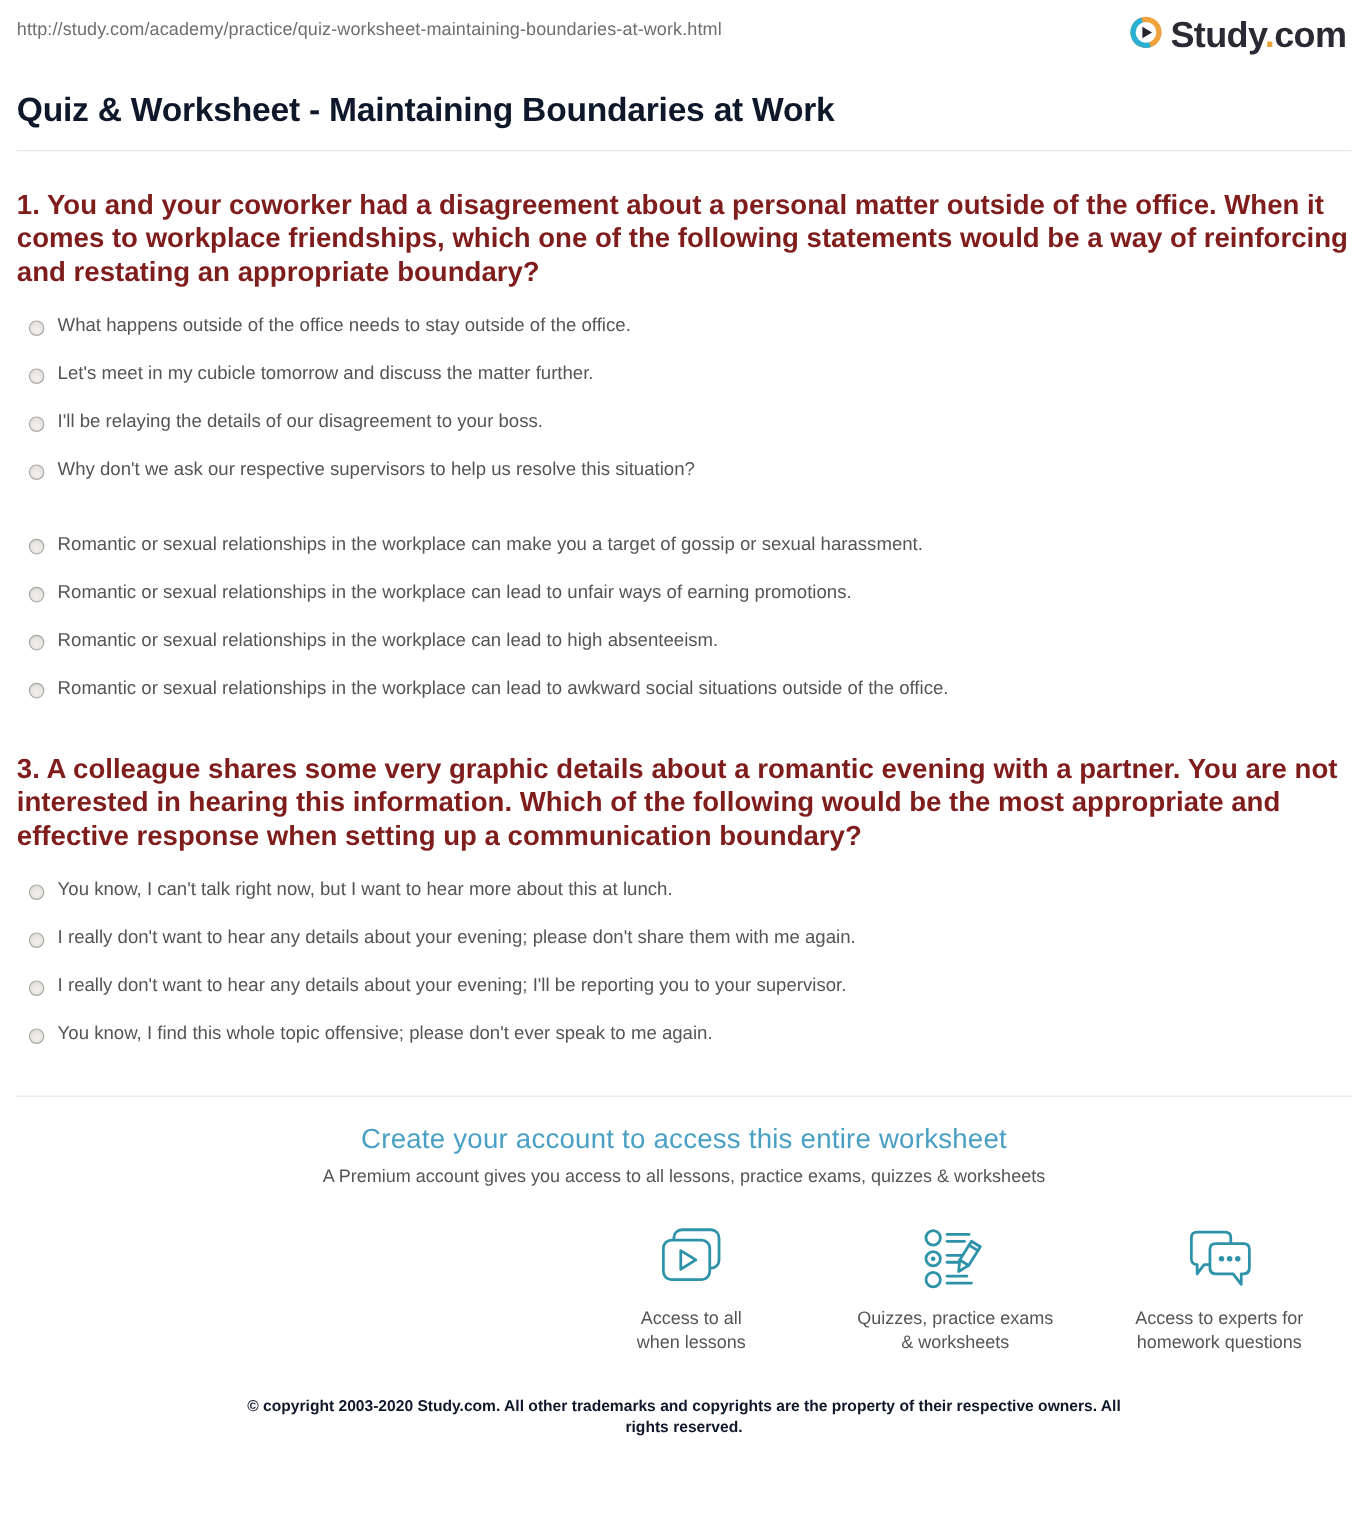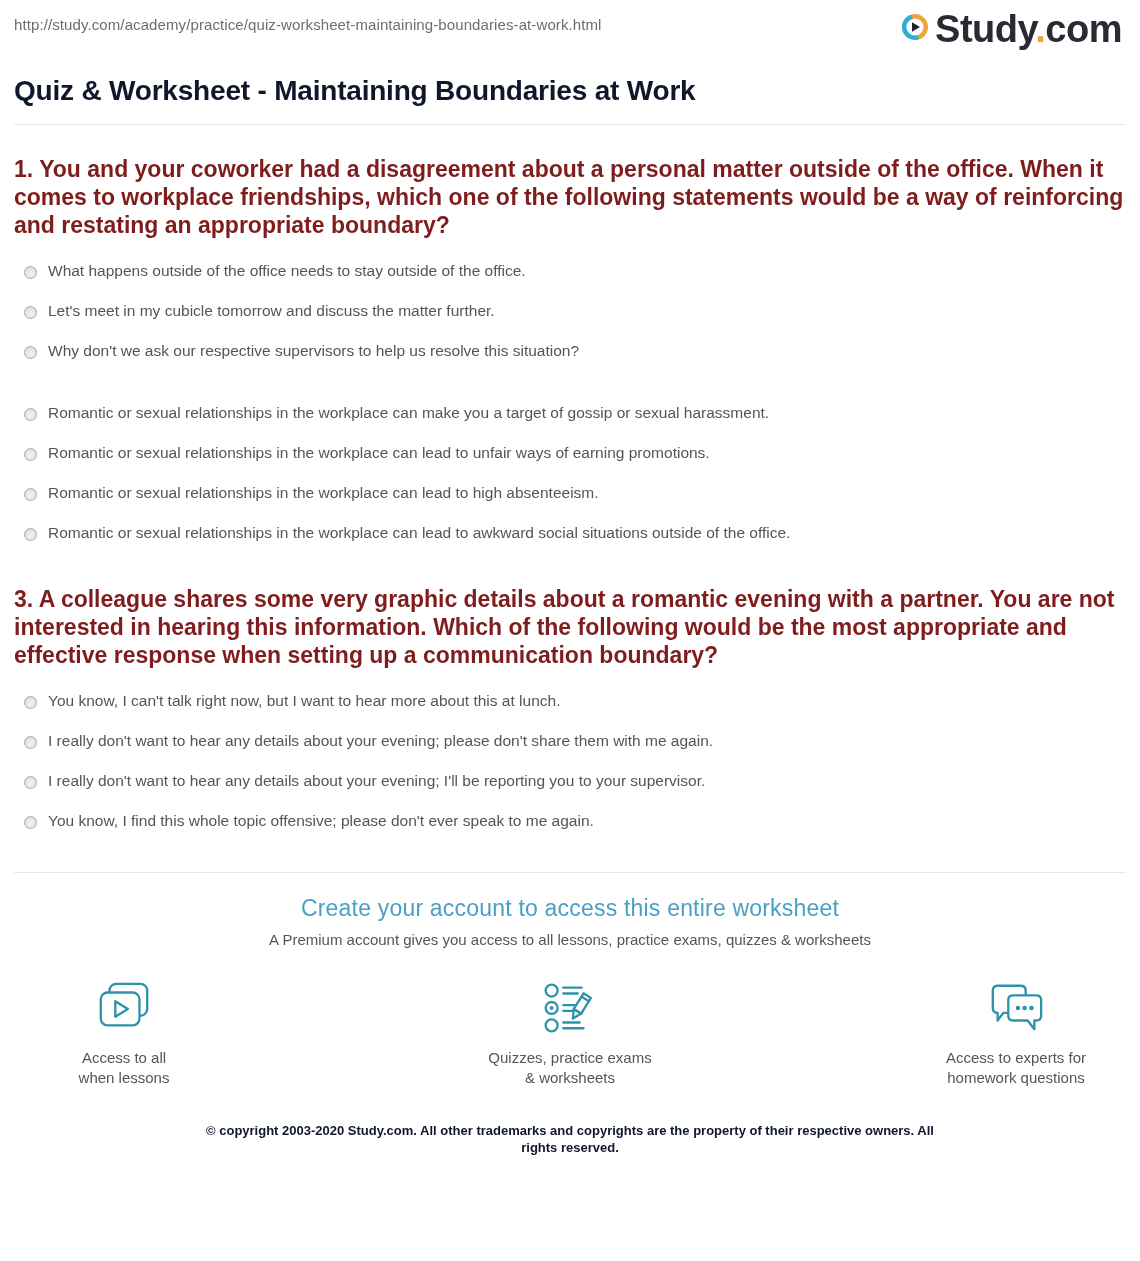--- a/index.html
+++ b/index.html
@@ -27,21 +27,21 @@
     padding-top: 4px;
     letter-spacing: 0.1px;
   }
   .logo {
     display: flex;
     align-items: center;
     gap: 5px;
     cursor: pointer;
   }
   .logo-text {
-    font-size: 38px;
+    font-size: 30px;
     font-weight: 700;
     color: #2a2a34;
     letter-spacing: -0.5px;
     line-height: 30px;
   }
   .logo-text .dot { color: #f0a23d; }
 
   
   .page-title {
     margin-top: 29px;
@@ -106,22 +106,21 @@
     margin-top: 9px;
     text-align: center;
     font-size: 15px;
     color: #555555;
   }
 
   
   .features {
     margin-top: 30px;
     display: flex;
-    justify-content: space-between;
-    gap: 62px;
+    justify-content: flex-end;
   }
   .feature {
     width: 220px;
     display: flex;
     flex-direction: column;
     align-items: center;
   }
   .feature-icon { height: 58px; display: flex; align-items: center; justify-content: center; }
   .feature-label {
     margin-top: 12px;
@@ -172,20 +171,24 @@
   <div class="question-block">
     <p class="question-text"><span>1.</span> <span>You and your coworker had a disagreement about a personal matter outside of the office. When it comes to workplace friendships, which one of the following statements would be a way of reinforcing and restating an appropriate boundary?</span></p>
     <ul class="options">
       <li class="option-row">
         <span class="radio"></span>
         <span class="option-label">What happens outside of the office needs to stay outside of the office.</span>
       </li>
       <li class="option-row">
         <span class="radio"></span>
         <span class="option-label">Let's meet in my cubicle tomorrow and discuss the matter further.</span>
+      </li>
+      <li class="option-row">
+        <span class="radio"></span>
+        <span class="option-label">I'll be relaying the details of our disagreement to your boss.</span>
       </li>
       <li class="option-row">
         <span class="radio"></span>
         <span class="option-label">Why don't we ask our respective supervisors to help us resolve this situation?</span>
       </li>
     </ul>
   </div>
 
   <div class="question-block">
     <ul class="options">

